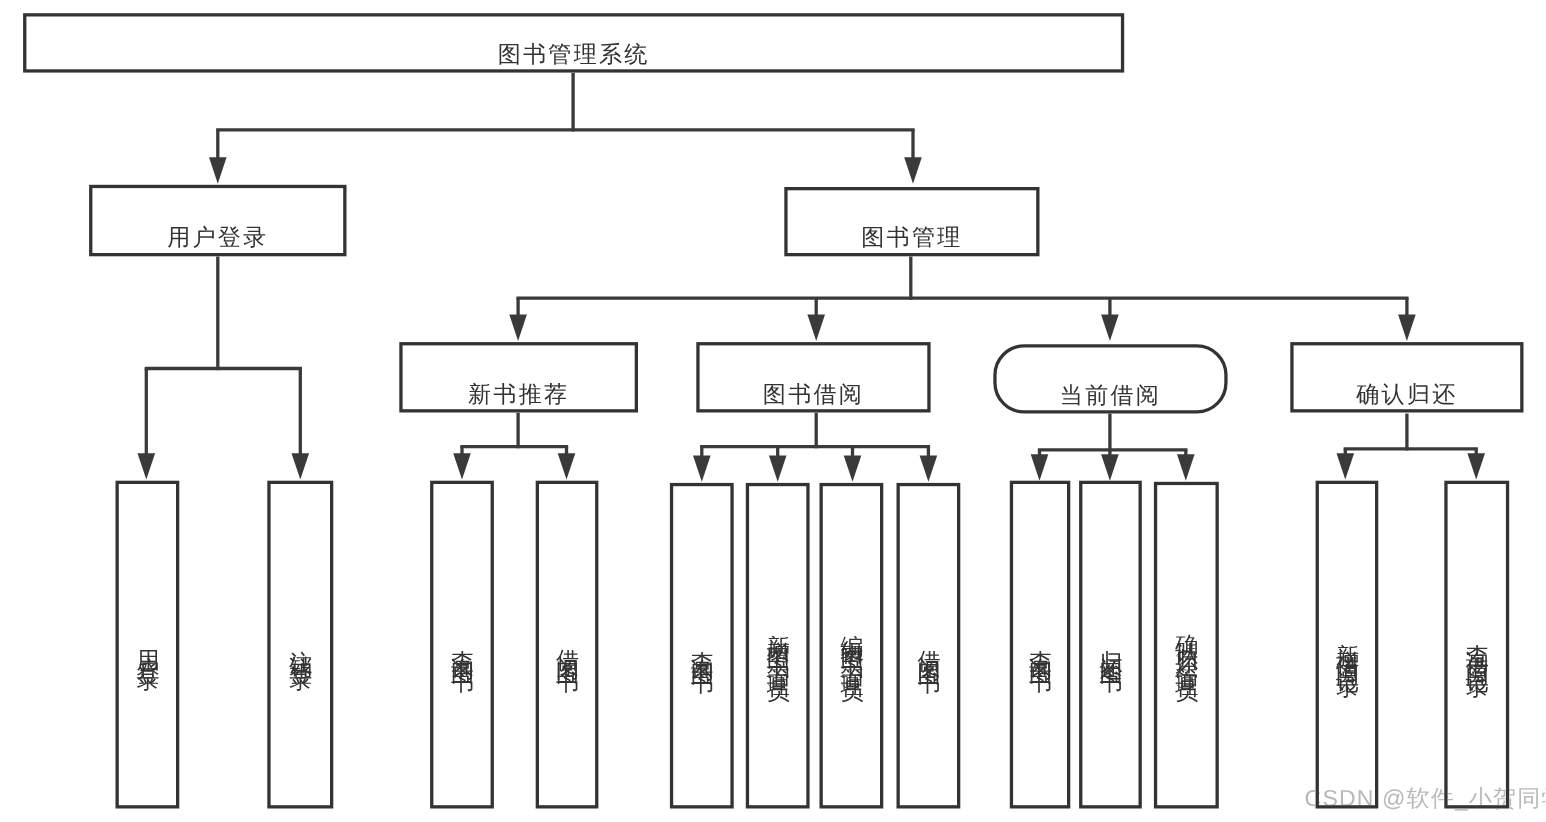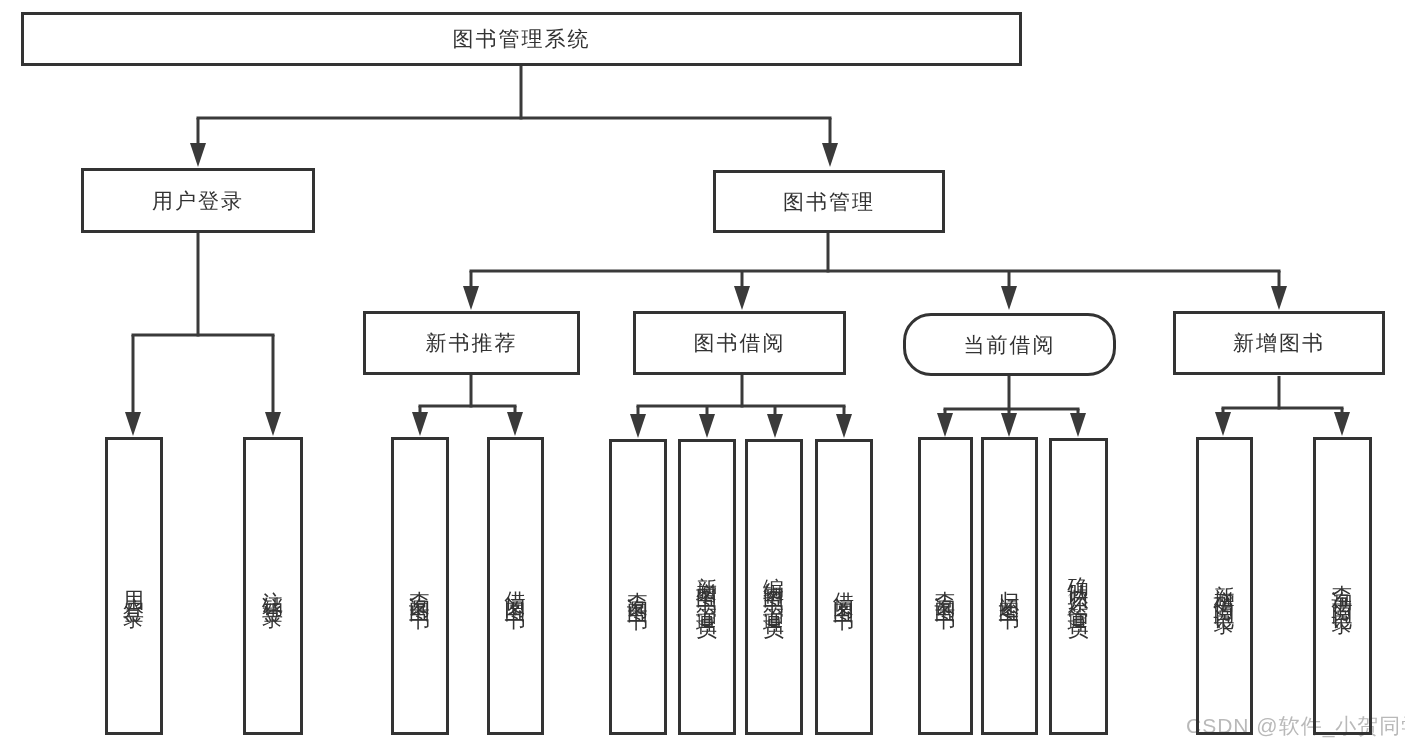--- a/index.html
+++ b/index.html
@@ -21,21 +21,21 @@
     width: 1405px;
     height: 747px;
     z-index: 1;
   }
   .box {
     position: absolute;
     box-sizing: border-box;
     border: 3px solid #333333;
     background: #ffffff;
     display: flex;
-    align-items: center;
+    align-items: flex-end;
     justify-content: center;
     color: #333333;
     z-index: 2;
   }
   .hlabel {
     font-size: 21px;
     font-weight: 500;
     letter-spacing: 2px;
     white-space: nowrap;
   }
@@ -157,21 +157,21 @@
   <div class="box" style="left:363px; top:311px; width:217px; height:64px;">
     <span class="hlabel">新书推荐</span>
   </div>
   <div class="box" style="left:633px; top:311px; width:213px; height:64px;">
     <span class="hlabel">图书借阅</span>
   </div>
   <div class="box" style="left:903px; top:313px; width:213px; height:63px;border-radius:28px;">
     <span class="hlabel">当前借阅</span>
   </div>
   <div class="box" style="left:1173px; top:311px; width:212px; height:64px;">
-    <span class="hlabel">新增图书</span>
+    <span class="hlabel">确认归还</span>
   </div>
 
   <div class="vbox" style="left:105px; top:437px; width:58px; height:298px;">
     <span class="vlabel">用户登录</span>
   </div>
   <div class="vbox" style="left:243px; top:437px; width:60px; height:298px;">
     <span class="vlabel">注销登录</span>
   </div>
 
   <div class="vbox" style="left:391px; top:437px; width:58px; height:298px;">

